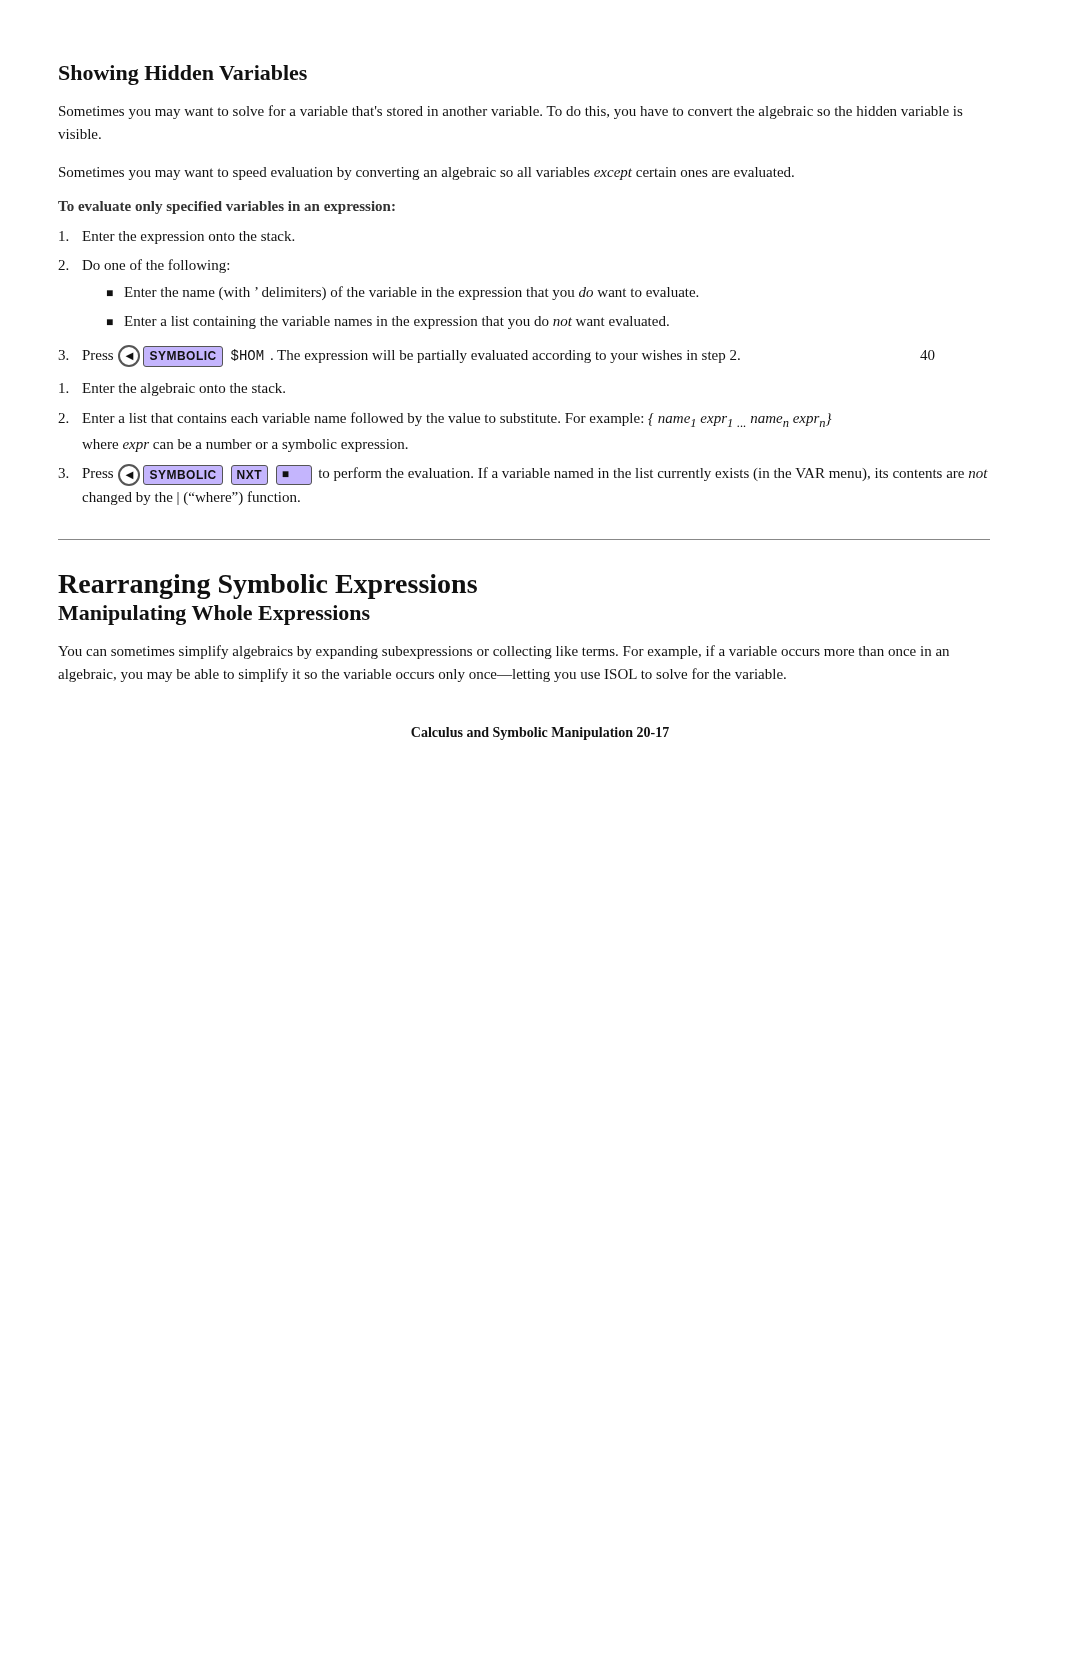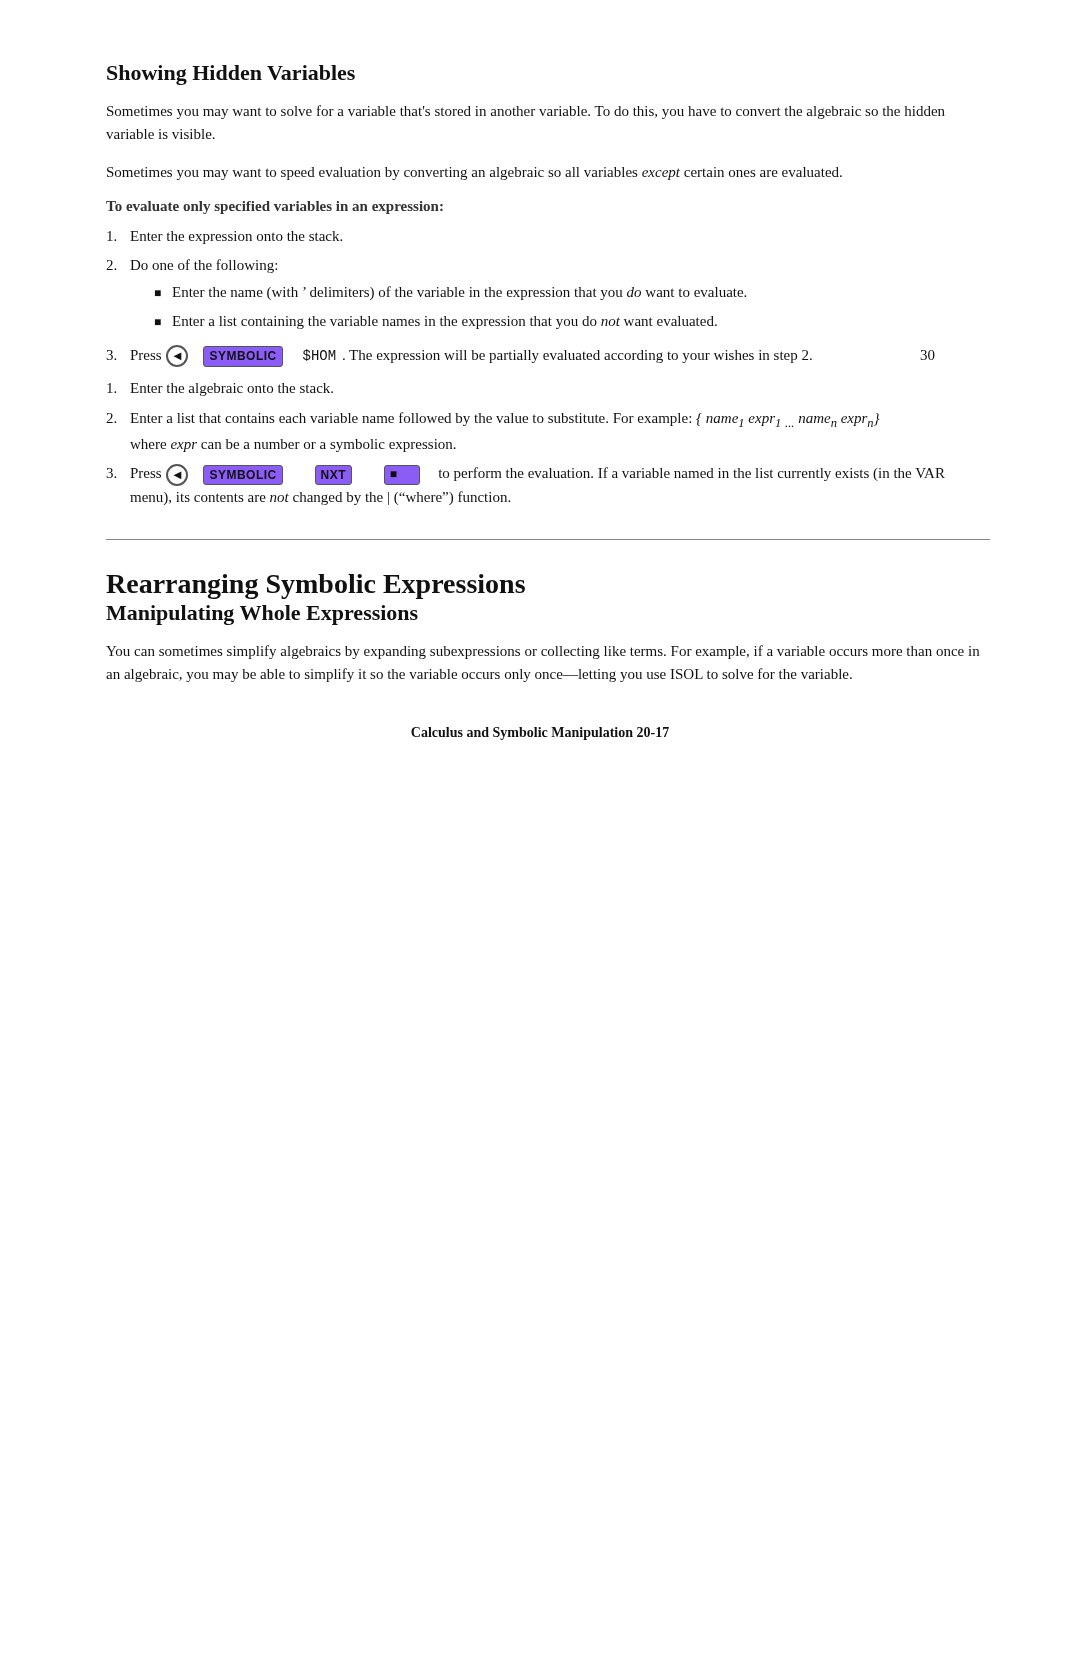--- a/index.html
+++ b/index.html
@@ -8,21 +8,21 @@
       background: #fff;
       font-family: "Times New Roman", Times, serif;
       font-size: 15px;
       color: #111;
       width: 1080px;
       min-height: 1656px;
       position: relative;
     }
 
     .page {
-      padding: 60px 90px 80px 106px;
+      padding: 60px 90px 80px 58px;
       max-width: 1080px;
       position: relative;
     }
 
     
     .section-title {
       font-size: 22px;
       font-weight: bold;
       margin-bottom: 14px;
     }
@@ -101,24 +101,24 @@
     }
 
     .key-box {
       display: inline-block;
       border: 1.5px solid #555;
       border-radius: 3px;
       padding: 0px 5px;
       font-family: Arial, sans-serif;
       font-size: 12px;
       font-weight: bold;
-      margin: 0 14px;
+      margin: 0 2px;
       vertical-align: middle;
       letter-spacing: 0.5px;
-      background: #8b5cf6;
+      background: #c4b5fd;
     }
 
     .command-text {
       font-family: "Courier New", monospace;
       font-size: 14px;
       margin: 0 2px;
     }
 
     
     .page-num-right {
@@ -202,21 +202,21 @@
           </li>
         </ul>
       </span>
     </li>
     <li style="position:relative;">
       <span class="num">3.</span>
       <span>
         <span>Press</span>&nbsp;<span class="key-enter">◄</span><span class="key-box">SYMBOLIC</span>&nbsp;<span class="command-text">$HOM</span>&nbsp;<span>. The expression will be partially evaluated according to your wishes in step 2.</span>
       </span>
 
-      <span class="page-num-right" style="top:0;">30</span>
+      <span class="page-num-right" style="top:0;">40</span>
     </li>
   </ol>
 
 
   <ol class="numbered-list">
     <li>
       <span class="num">1.</span>
       <span>Enter the algebraic onto the stack.</span>
     </li>
     <li>

